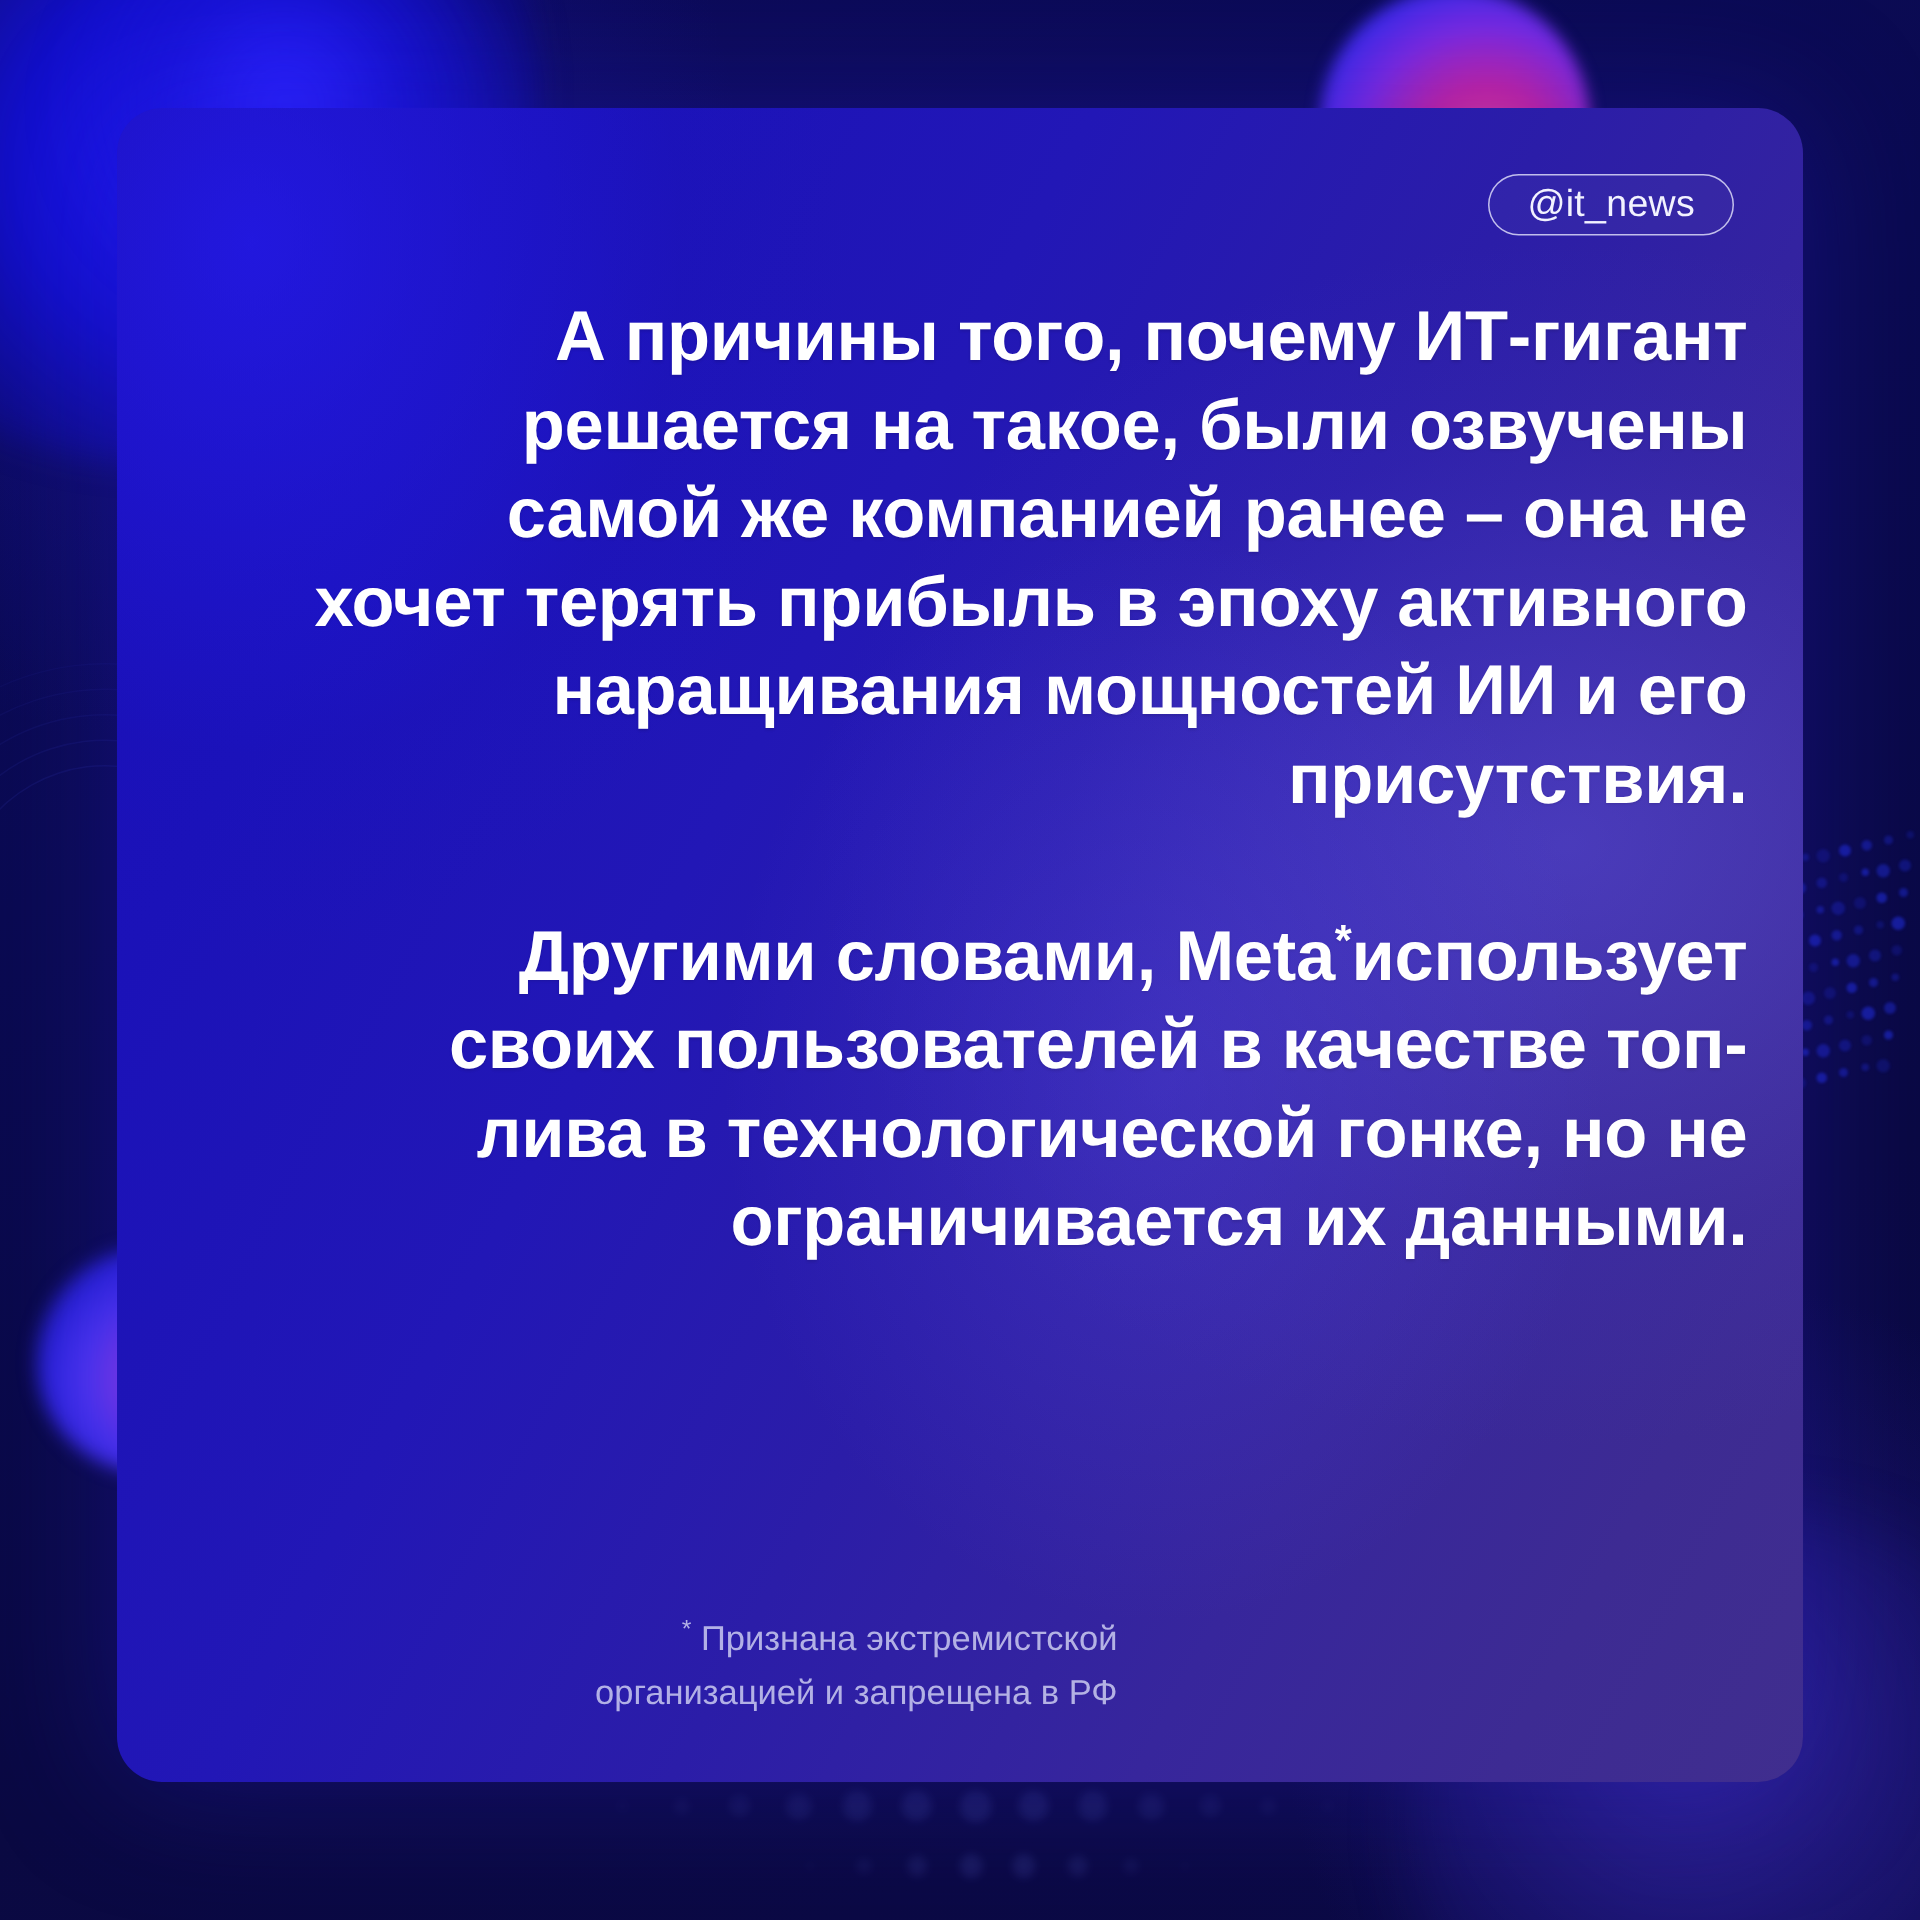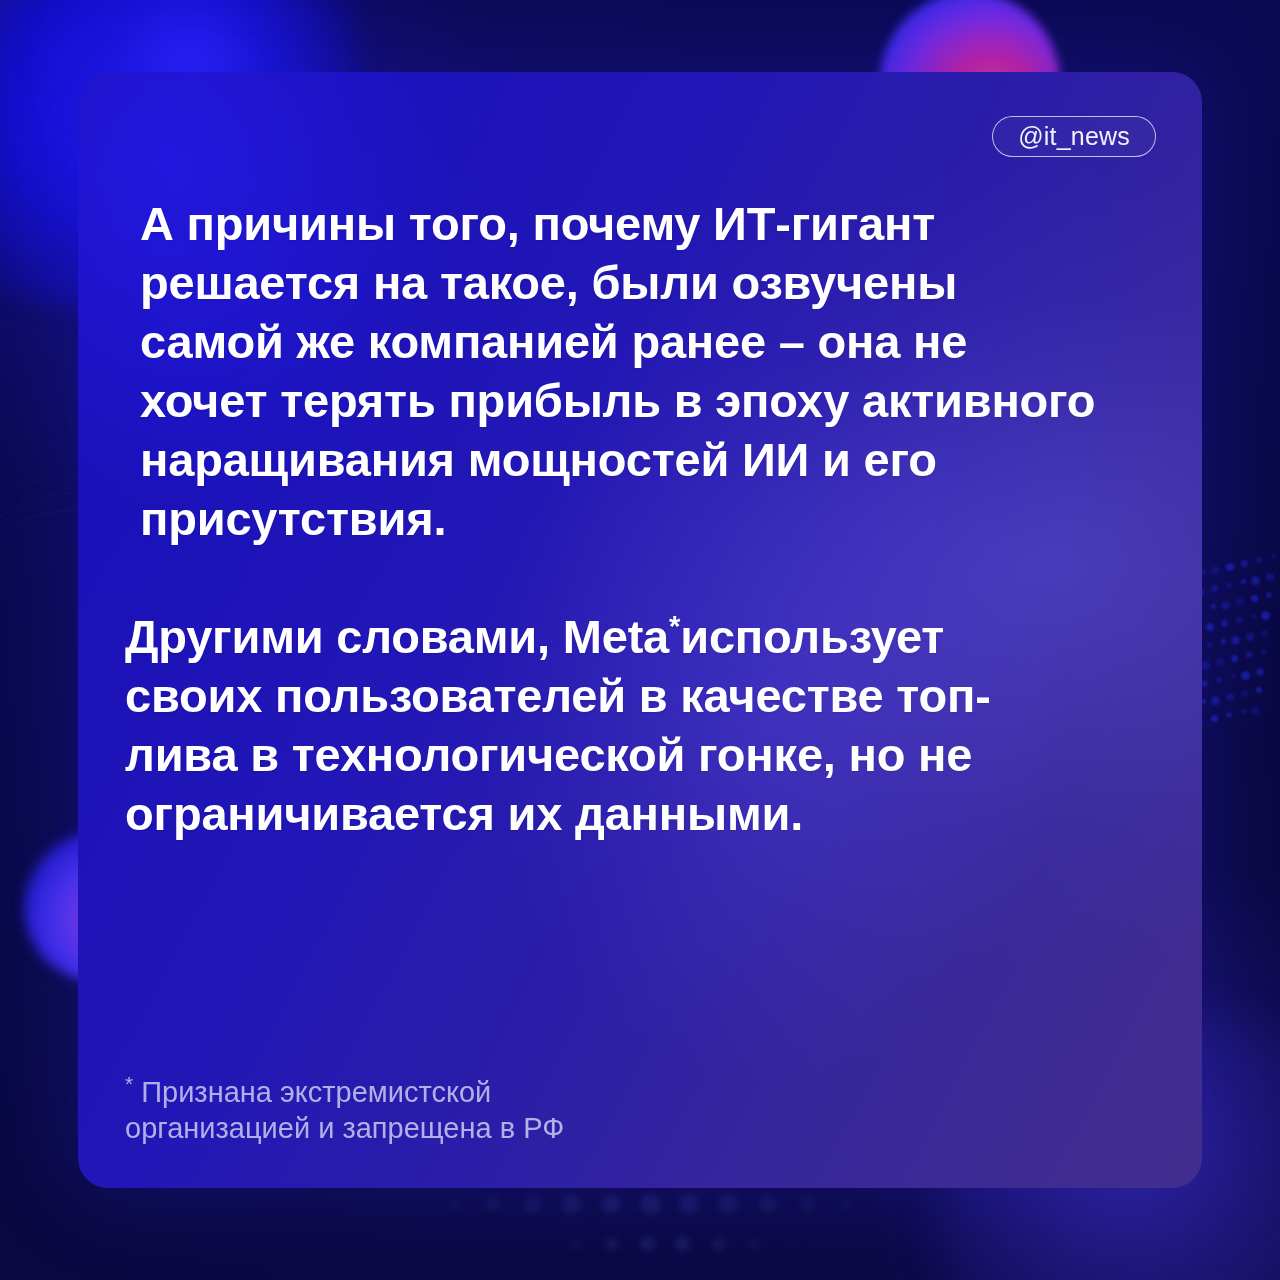--- a/index.html
+++ b/index.html
@@ -110,21 +110,21 @@
     box-shadow:0 0 90px rgba(40,30,200,.35);
   }
   #card::after{
     content:"";
     position:absolute; inset:0;
     border-radius:30px;
     background:radial-gradient(ellipse 420px 520px at 62% 58%, rgba(110,95,255,.22) 0%, rgba(0,0,0,0) 70%);
     pointer-events:none;
   }
 
-  .card-inner { position:relative; z-index:3; width:100%; height:100%; }
+  .card-inner { position:relative; z-index:3; width:100%; height:100%;text-align:right; }
 
   
   #badge {
     position:absolute;
     right:46px; top:44px;
     height:41px;
     padding:0 25px;
     display:flex; align-items:center; justify-content:center;
     border:1.6px solid rgba(235,235,255,.78);
     border-radius:21px;
@@ -158,21 +158,21 @@
     vertical-align:super;
     line-height:0;
   }
 
   
   #footnote {
     position:absolute;
     left:47px; bottom:42px;
     width:620px;
     color:rgba(213,214,245,.80);
-    font-size:29px;
+    font-size:23px;
     line-height:36px;
     white-space:pre-line;
     font-weight:400;
   }
   #footnote .fn-star { vertical-align:super; font-size:.72em; line-height:0; }
 </style>
 </head>
 <body>
 
 <div id="stage">

